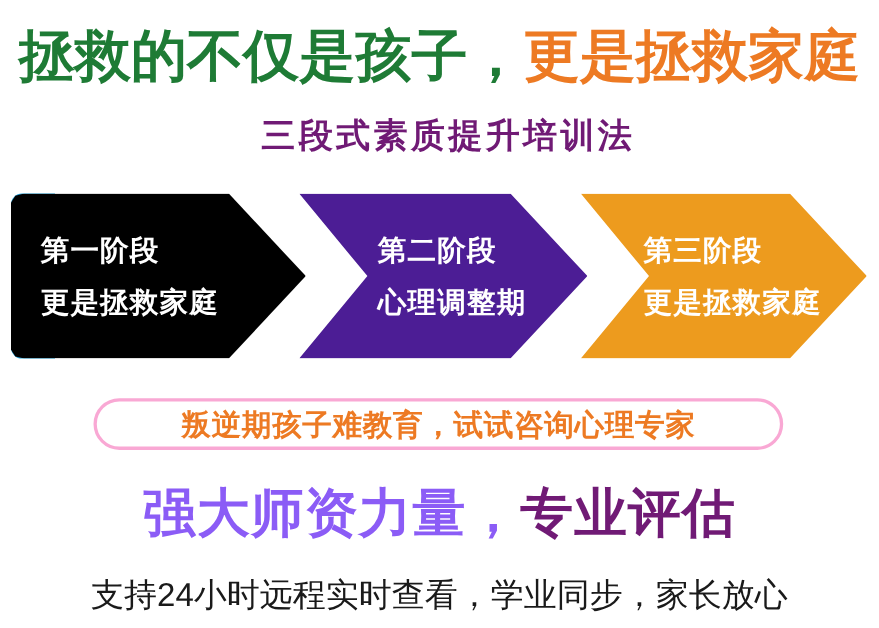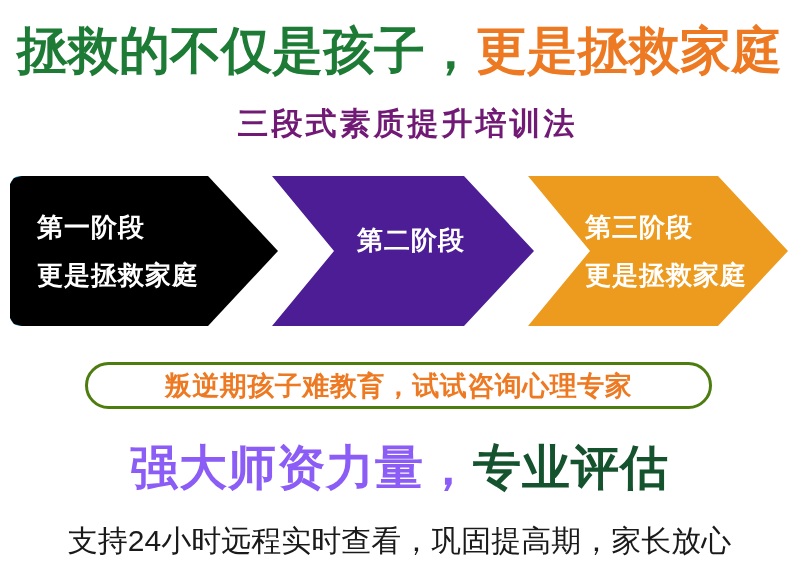--- a/index.html
+++ b/index.html
@@ -119,21 +119,21 @@
   }
 
   
   .pill {
     position: absolute;
     left: 85px;
     top: 362px;
     width: 627px;
     height: 47px;
     box-sizing: border-box;
-    border: 3px solid #4d7c0f;
+    border: 3px solid #f9a8d4;
     border-radius: 26px;
     background: #ffffff;
     display: flex;
     align-items: center;
     justify-content: center;
   }
   .pill-text {
     font-size: 27px;
     font-weight: bold;
     color: #ED7A23;
@@ -148,21 +148,21 @@
     top: 440px;
     width: 799px;
     text-align: center;
     font-size: 48px;
     font-weight: bold;
     line-height: 1.15;
     white-space: nowrap;
     letter-spacing: 1px;
   }
   .cta .seg-orange { color: #8b5cf6; }
-  .cta .seg-green { color: #14532d; }
+  .cta .seg-green { color: #701a75; }
 
   
   .footnote {
     position: absolute;
     left: 0;
     top: 521px;
     width: 799px;
     text-align: center;
     font-size: 30px;
     color: #1A1A1A;
@@ -188,35 +188,36 @@
     <div class="chev chev-1">
       <div class="txt">
         <div class="ln ln1">第一阶段</div>
         <div class="ln ln2">更是拯救家庭</div>
       </div>
     </div>
 
     <div class="chev chev-2">
       <div class="txt">
         <div class="ln ln1">第二阶段</div>
+        <div class="ln ln2">心理调整期</div>
       </div>
     </div>
 
     <div class="chev chev-3">
       <div class="txt">
         <div class="ln ln1">第三阶段</div>
         <div class="ln ln2">更是拯救家庭</div>
       </div>
     </div>
 
   </div>
 
   <div class="pill">
     <span class="pill-text">叛逆期孩子难教育，试试咨询心理专家</span>
   </div>
 
   <div class="cta">
     <span class="seg-orange">强大师资力量，</span><span class="seg-green">专业评估</span>
   </div>
 
-  <div class="footnote">支持24小时远程实时查看，巩固提高期，家长放心</div>
+  <div class="footnote">支持24小时远程实时查看，学业同步，家长放心</div>
 
 </div>
 
 </body></html>

